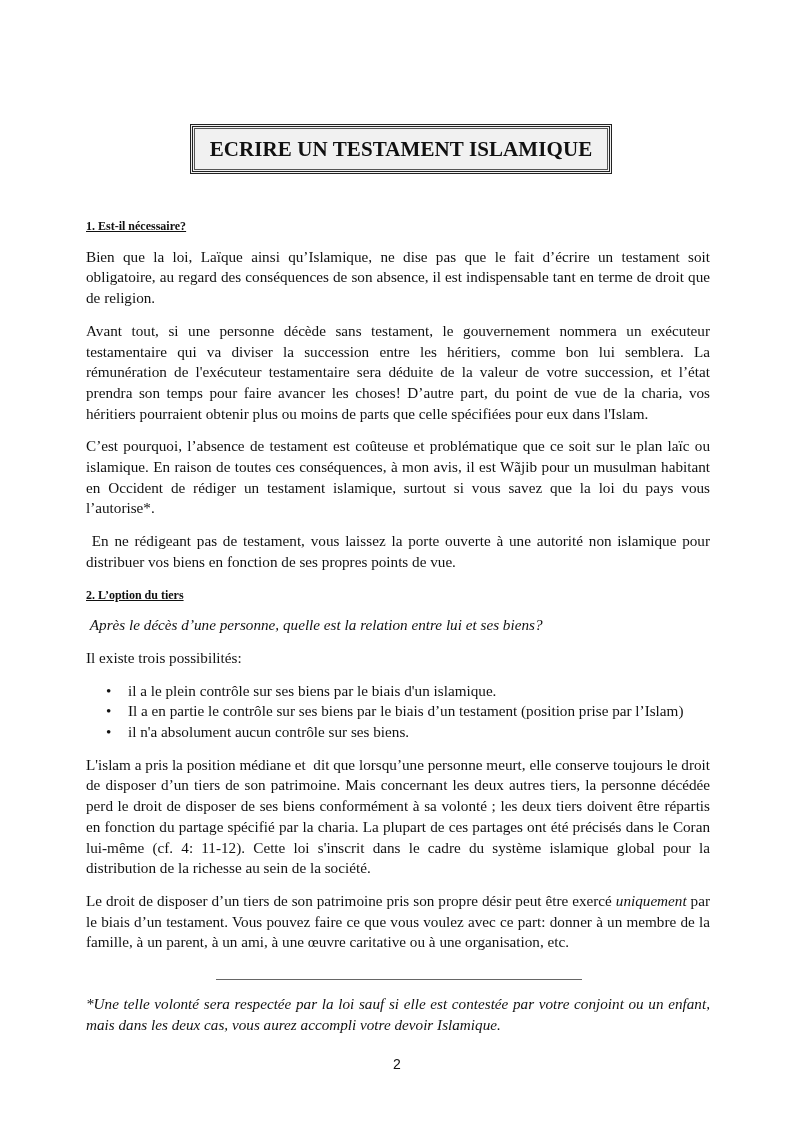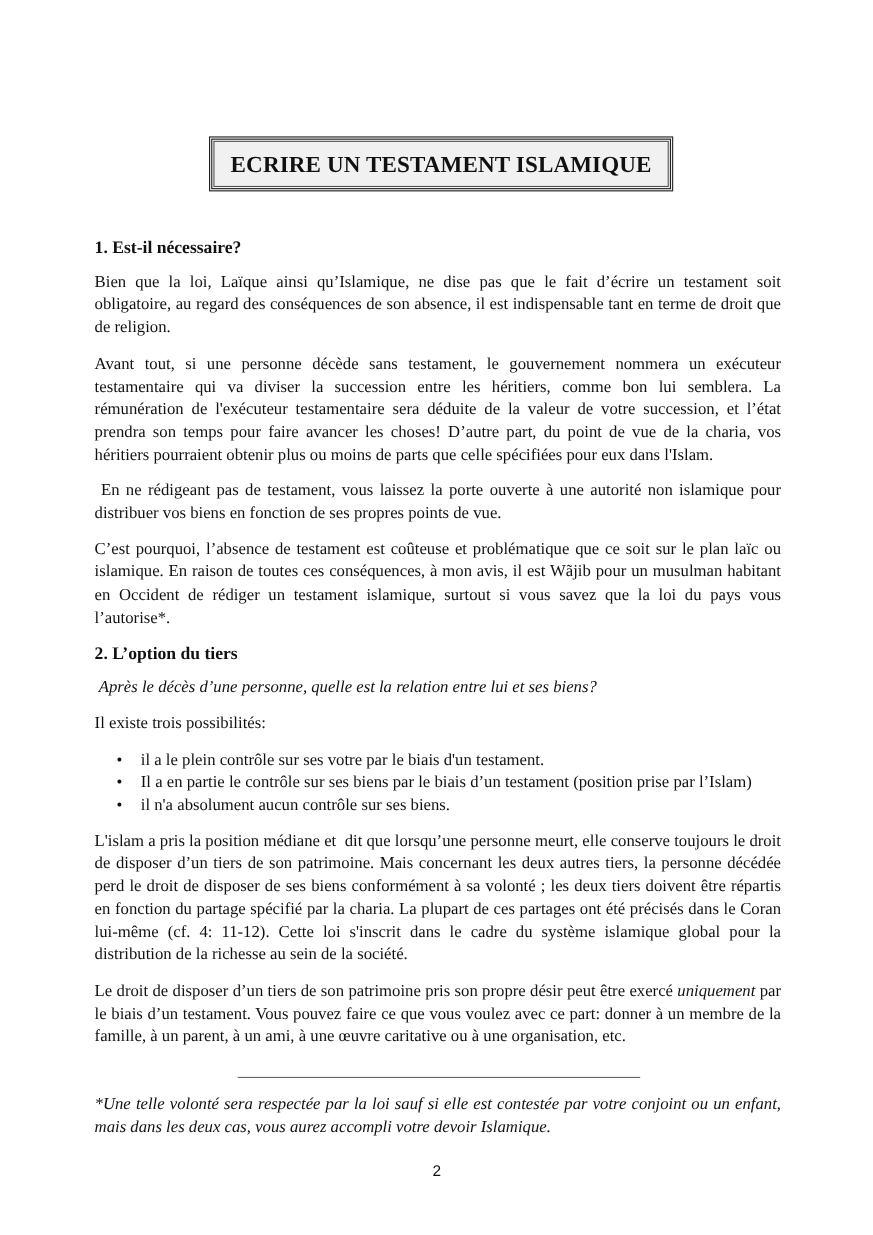--- a/index.html
+++ b/index.html
@@ -7,21 +7,21 @@
       font-family: "Liberation Serif", "DejaVu Serif", serif; color: #111; }
     .page { position: absolute; left: 0; top: 14px; width: 658px; height: 1123px; }
     .title-box {
       position: absolute; left: 190px; top: 110px; width: 422px; height: 50px;
       border: 3px double #222; box-sizing: border-box; background: #f1f1f1;
       display: flex; align-items: center; justify-content: center;
       outline: 1px solid #555; outline-offset: -5px;
     }
     .title-box h1 { margin: 0; font-size: 21px; font-weight: bold; letter-spacing: 0.1px; color: #111; }
     .content { position: absolute; left: 86px; top: 202px; width: 624px; font-size: 15.2px; line-height: 20.7px; }
-    h2 { margin: 0 0 10px 0; font-size: 16px; font-weight: bold; }
+    h2 { margin: 0 0 10px 0; font-size: 12px; font-weight: bold; text-decoration: underline; }
     p { margin: 4px 0 12px 0; text-align: justify; }
     ul { margin: 0 0 12px 0; padding-left: 42px; list-style: none; }
     ul li { position: relative; margin: 0; }
     ul li .bullet { position: absolute; left: -22px; top: 0; }
     .sep { width: 366px; height: 0; border-top: 1px solid #666; margin: 26px auto 14px 130px; }
     .footnote { font-style: italic; margin: 0; text-align: justify; }
     .page-number { position: absolute; left: 0; width: 794px; top: 1042px; text-align: center;
       font-family: "Liberation Sans", "DejaVu Sans", sans-serif; font-size: 14px; }
   </style>
 </head>
@@ -30,32 +30,32 @@
 <div class="page">
   <div class="title-box">
     <h1>ECRIRE UN TESTAMENT ISLAMIQUE</h1>
   </div>
 
   <div class="content">
     <section>
       <h2>1. Est-il nécessaire?</h2>
       <p>Bien que la loi, Laïque ainsi qu’Islamique, ne dise pas que le fait d’écrire un testament soit obligatoire, au regard des conséquences de son absence, il est indispensable tant en terme de droit que de religion.</p>
       <p>Avant tout, si une personne décède sans testament, le gouvernement nommera un exécuteur testamentaire qui va diviser la succession entre les héritiers, comme bon lui semblera. La rémunération de l'exécuteur testamentaire sera déduite de la valeur de votre succession, et l’état prendra son temps pour faire avancer les choses! D’autre part, du point de vue de la charia, vos héritiers pourraient obtenir plus ou moins de parts que celle spécifiées pour eux dans l'Islam.</p>
+      <p>C’est pourquoi, l’absence de testament est coûteuse et problématique que ce soit sur le plan laïc ou islamique. En raison de toutes ces conséquences, à mon avis, il est Wãjib pour un musulman habitant en Occident de rédiger un testament islamique, surtout si vous savez que la loi du pays vous l’autorise*.</p>
       <p style="white-space: pre-wrap;"> En ne rédigeant pas de testament, vous laissez la porte ouverte à une autorité non islamique pour distribuer vos biens en fonction de ses propres points de vue.</p>
-      <p>C’est pourquoi, l’absence de testament est coûteuse et problématique que ce soit sur le plan laïc ou islamique. En raison de toutes ces conséquences, à mon avis, il est Wãjib pour un musulman habitant en Occident de rédiger un testament islamique, surtout si vous savez que la loi du pays vous l’autorise*.</p>
     </section>
 
     <section>
       <h2>2. L’option du tiers</h2>
       <p style="white-space: pre-wrap; font-style: italic;"> Après le décès d’une personne, quelle est la relation entre lui et ses biens?</p>
       <p>Il existe trois possibilités:</p>
       <ul>
         <li>
           <span class="bullet">•</span>
-          <span>il a le plein contrôle sur ses votre par le biais d'un testament.</span>
+          <span>il a le plein contrôle sur ses biens par le biais d'un islamique.</span>
         </li>
         <li>
           <span class="bullet">•</span>
           <span>Il a en partie le contrôle sur ses biens par le biais d’un testament (position prise par l’Islam)</span>
         </li>
         <li>
           <span class="bullet">•</span>
           <span>il n'a absolument aucun contrôle sur ses biens.</span>
         </li>
       </ul>

